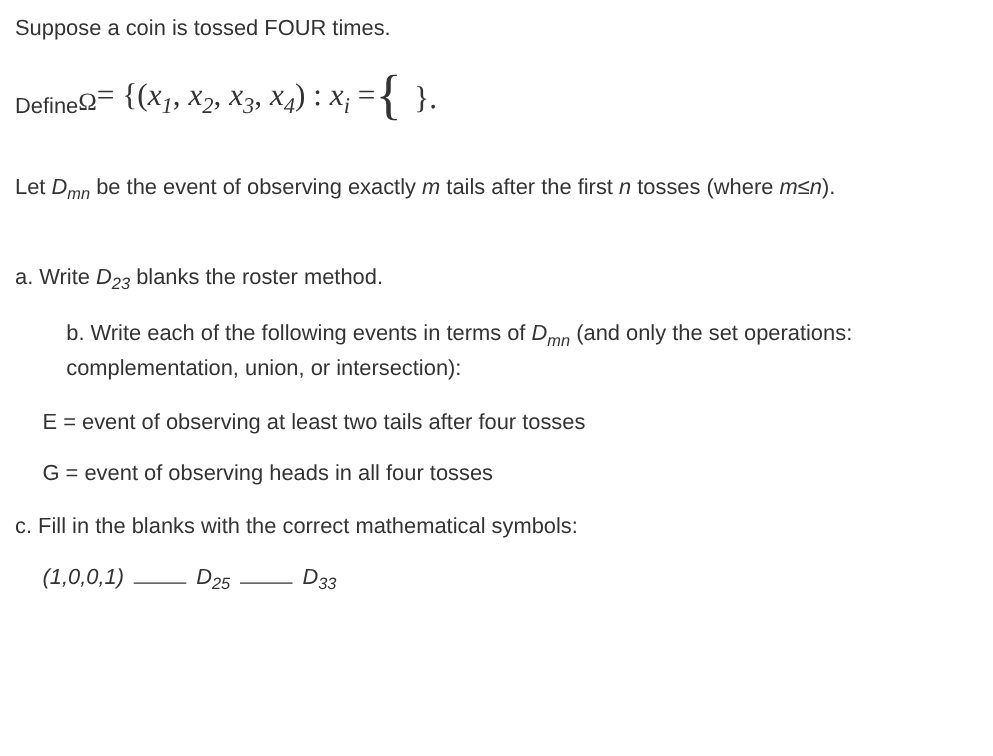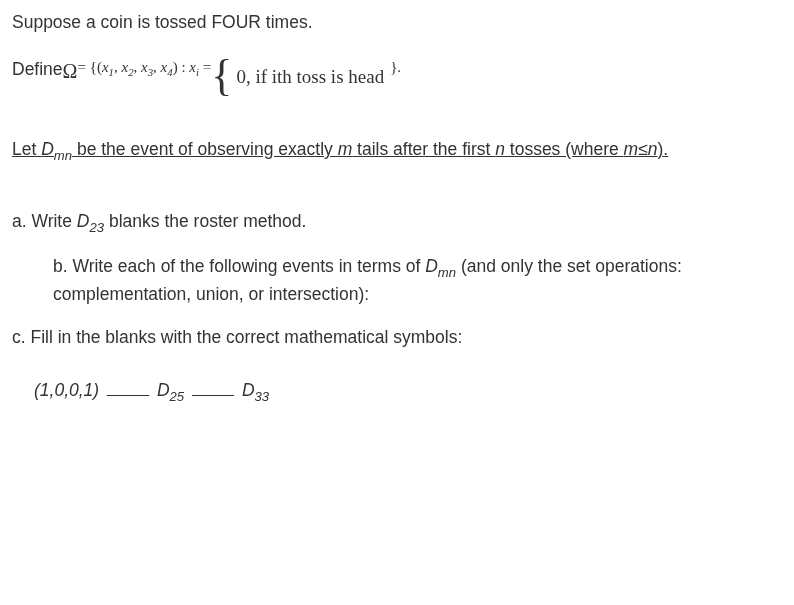--- a/index.html
+++ b/index.html
@@ -15,28 +15,28 @@
       height: 605px;
       padding: 10px 12px;
       font-size: 17.5px;
       line-height: 1.45;
     }
     .para {
       margin-bottom: 2px;
     }
     .define-row {
       display: flex;
-      align-items: flex-start;
+      align-items: flex-end;
       margin-top: 22px;
       margin-bottom: 40px;
       font-family: Arial, Helvetica, sans-serif;
     }
     .math-serif {
       font-family: "Times New Roman", Times, serif;
-      font-size: 15px;
+      font-size: 25px;
     }
     .brace-wrap {
       display: inline-flex;
       align-items: center;
       gap: 4px;
     }
     .brace-big {
       font-family: "Times New Roman", Times, serif;
       font-size: 44px;
       line-height: 0.9;
@@ -45,21 +45,20 @@
     }
     .case-col {
       display: inline-flex;
       flex-direction: column;
       font-family: "Times New Roman", Times, serif;
       font-size: 19px;
       line-height: 1.25;
     }
     .let-para {
       margin-bottom: 44px;
-      text-decoration: underline;
     }
     .sub {
       vertical-align: sub;
       font-size: 0.75em;
       font-style: italic;
     }
     .sub-plain {
       vertical-align: sub;
       font-size: 0.72em;
       font-style: italic;
@@ -69,21 +68,21 @@
     }
     .q-a { margin-bottom: 18px; }
     .q-b { margin-bottom: 18px; margin-left: 41px; }
     .sublist {
       margin-left: 22px;
       margin-top: 8px;
     }
     .sub-line {
       margin-bottom: 16px;
     }
-    .q-c { margin-top: 10px; margin-bottom: 28px; }
+    .q-c { margin-top: 10px; margin-bottom: 16px; }
     .blank {
       display: inline-block;
       border-bottom: 1px solid #333;
       width: 42px;
       height: 0.5em;
       vertical-align: baseline;
       margin: 0 3px;
     }
     .c-expr {
       margin-left: 22px;
@@ -103,39 +102,40 @@
 
 <div class="define-row">
   <span>Define </span>
   <span class="omega">Ω</span>
   <span class="math-serif">
     <span> = {(</span><span class="ital">x</span><span class="sub-plain">1</span><span>, </span><span class="ital">x</span><span class="sub-plain">2</span><span>, </span><span class="ital">x</span><span class="sub-plain">3</span><span>, </span><span class="ital">x</span><span class="sub-plain">4</span><span>) : </span><span class="ital">x</span><span class="sub-plain">i</span><span> = </span>
   </span>
   <span class="brace-wrap">
     <span class="brace-big">{</span>
     <span class="case-col">
-      <span>0, if ith toss is head</span>
     </span>
   </span>
   <span class="math-serif" style="margin-left:6px;">}.</span>
 </div>
 
 <div class="para let-para">
   <span>Let </span><span class="ital">D</span><span class="sub">mn</span><span> be the event of observing exactly </span><span class="ital">m</span><span> tails after the first </span><span class="ital">n</span><span> tosses (where </span><span class="ital">m≤n</span><span>).</span>
 </div>
 
 <div class="q-a">
   <span>a. Write </span><span class="ital">D</span><span class="sub">23</span><span> blanks the roster method.</span>
 </div>
 
 <div class="q-b">
   <span>b. Write each of the following events in terms of </span><span class="ital">D</span><span class="sub">mn</span><span> (and only the set operations: complementation, union, or intersection):</span>
 </div>
 
 <div class="sublist">
+  <div class="sub-line">E  = event of observing at least two tails after four tosses</div>
+  <div class="sub-line">G = event of observing heads in all four tosses</div>
 </div>
 
 <div class="q-c">c. Fill in the blanks with the correct mathematical symbols:</div>
 
 <div class="c-expr">
   <span>(1,0,0,1)</span>
   <span class="blank"></span>
   <span>D</span><span class="sub">25</span>
   <span class="blank"></span>
   <span>D</span><span class="sub">33</span>

